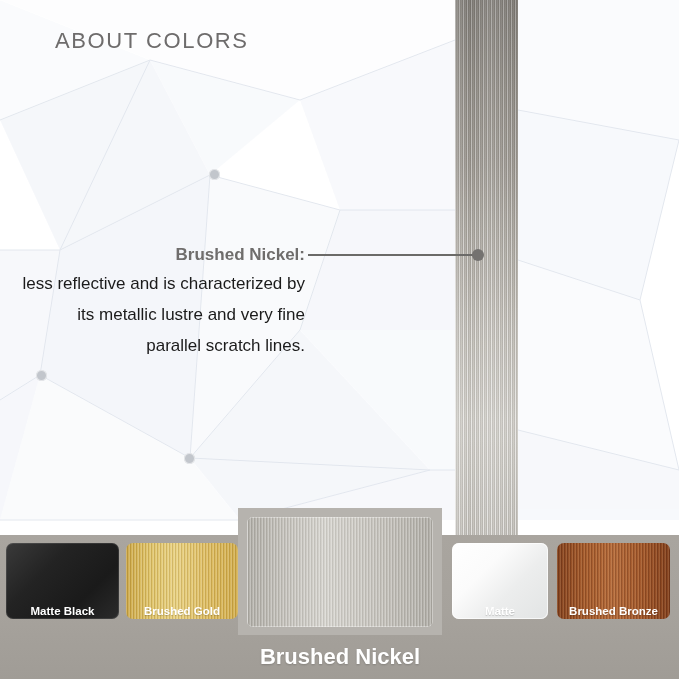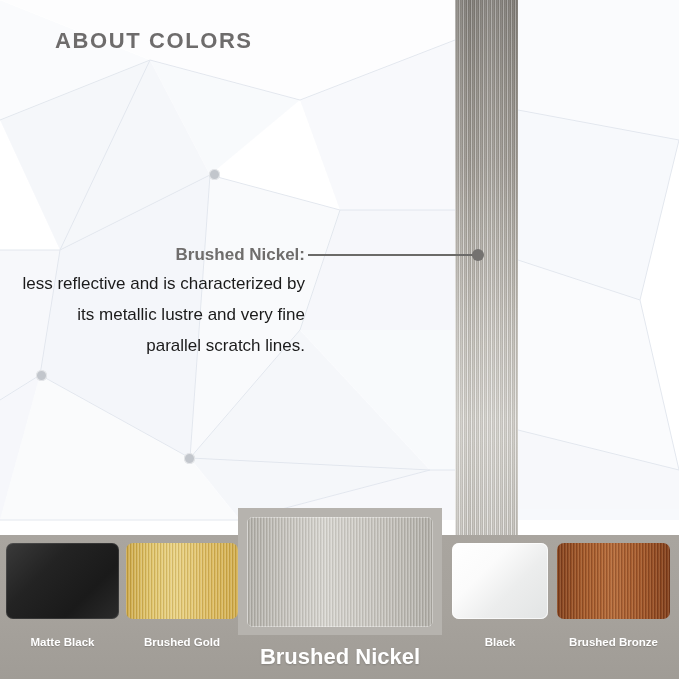--- a/index.html
+++ b/index.html
@@ -6,21 +6,21 @@
   body{width:679px;height:679px;font-family:"Liberation Sans",sans-serif;}
 
   #stage{position:relative;width:679px;height:679px;overflow:hidden;background:#fefeff;}
 
   
   .poly-bg{position:absolute;left:0;top:0;width:679px;height:679px;}
 
   
   .title{
     position:absolute;left:55px;top:28px;
-    font-size:22px;font-weight:bold;letter-spacing:1.6px;
+    font-size:22px;font-weight:normal;letter-spacing:1.6px;
     color:#6e6c6c;white-space:nowrap;
   }
 
   
   .metal-strip{
     position:absolute;left:455px;top:0;width:63px;height:536px;
     background:
       linear-gradient(to bottom,
         rgba(70,66,62,.30) 0%,
         rgba(90,86,80,.22) 18%,
@@ -124,21 +124,21 @@
     left:557px;top:543px;width:113px;height:76px;border-radius:7px;
     background:
       repeating-linear-gradient(to right,
         rgba(255,210,160,.18) 0px, rgba(255,210,160,.18) 1px,
         rgba(70,30,10,.22) 1px, rgba(70,30,10,.22) 2px,
         rgba(180,110,60,.18) 2px, rgba(180,110,60,.18) 3px),
       linear-gradient(to right,#7d3d1c 0%,#a3592b 25%,#b2693a 50%,#9c5227 78%,#7a3a1a 100%);
   }
 
   .sw-label{
-    position:absolute;top:636px;
+    position:absolute;top:605px;
     font-size:11.5px;font-weight:bold;color:#ffffff;text-align:center;
     text-shadow:0 1px 1px rgba(0,0,0,.18);
   }
   .lb-black {left:6px;  width:113px;}
   .lb-gold  {left:126px;width:112px;text-align:center;}
   .lb-chrome{left:452px;width:96px;}
   .lb-bronze{left:557px;width:113px;}
 
   .sw-label-big{
     position:absolute;left:247px;top:644px;width:186px;
@@ -213,17 +213,17 @@
   <div class="nickel-frame"></div>
 
   <div class="swatch sw-black"></div>
   <div class="swatch sw-gold"></div>
   <div class="swatch sw-nickel"></div>
   <div class="swatch sw-chrome"></div>
   <div class="swatch sw-bronze"></div>
 
   <div class="sw-label lb-black">Matte Black</div>
   <div class="sw-label lb-gold">Brushed Gold</div>
-  <div class="sw-label lb-chrome">Black</div>
+  <div class="sw-label lb-chrome">Matte</div>
   <div class="sw-label lb-bronze">Brushed Bronze</div>
   <div class="sw-label-big">Brushed Nickel</div>
 
 </div>
 
 </body></html>

